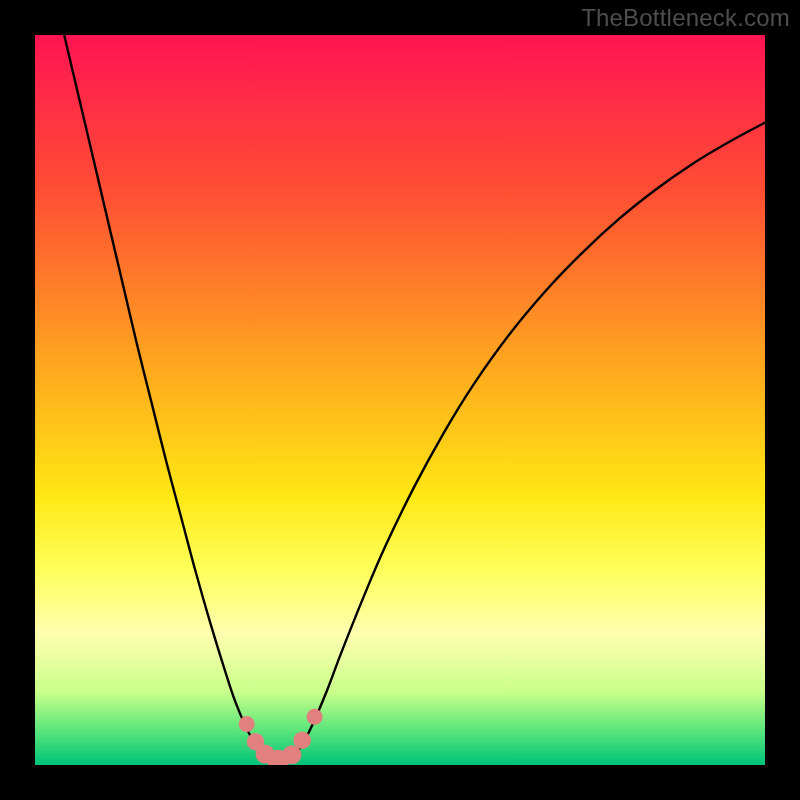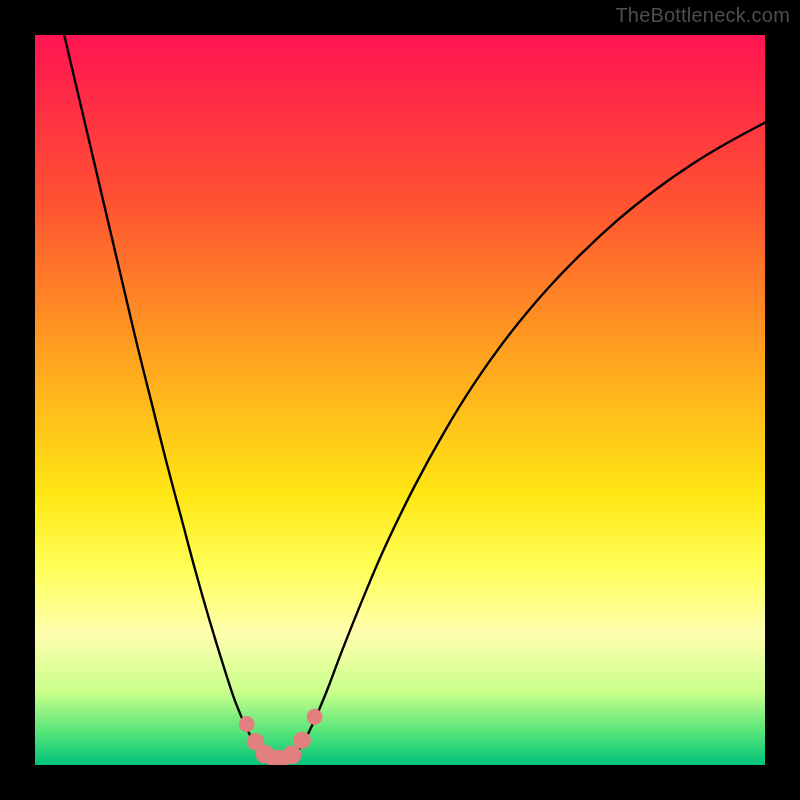--- a/index.html
+++ b/index.html
@@ -22,21 +22,21 @@
     top: 35px;
     width: 730px;
     height: 730px;
     overflow: hidden;
   }
   .watermark {
     position: absolute;
     top: 4px;
     right: 10px;
     color: #4e4e4e;
-    font-size: 20px;
+    font-size: 24px;
     font-weight: 500;
     letter-spacing: 0.2px;
     z-index: 50;
   }
   svg {
     display: block;
   }
 </style>
 </head>
 <body>

